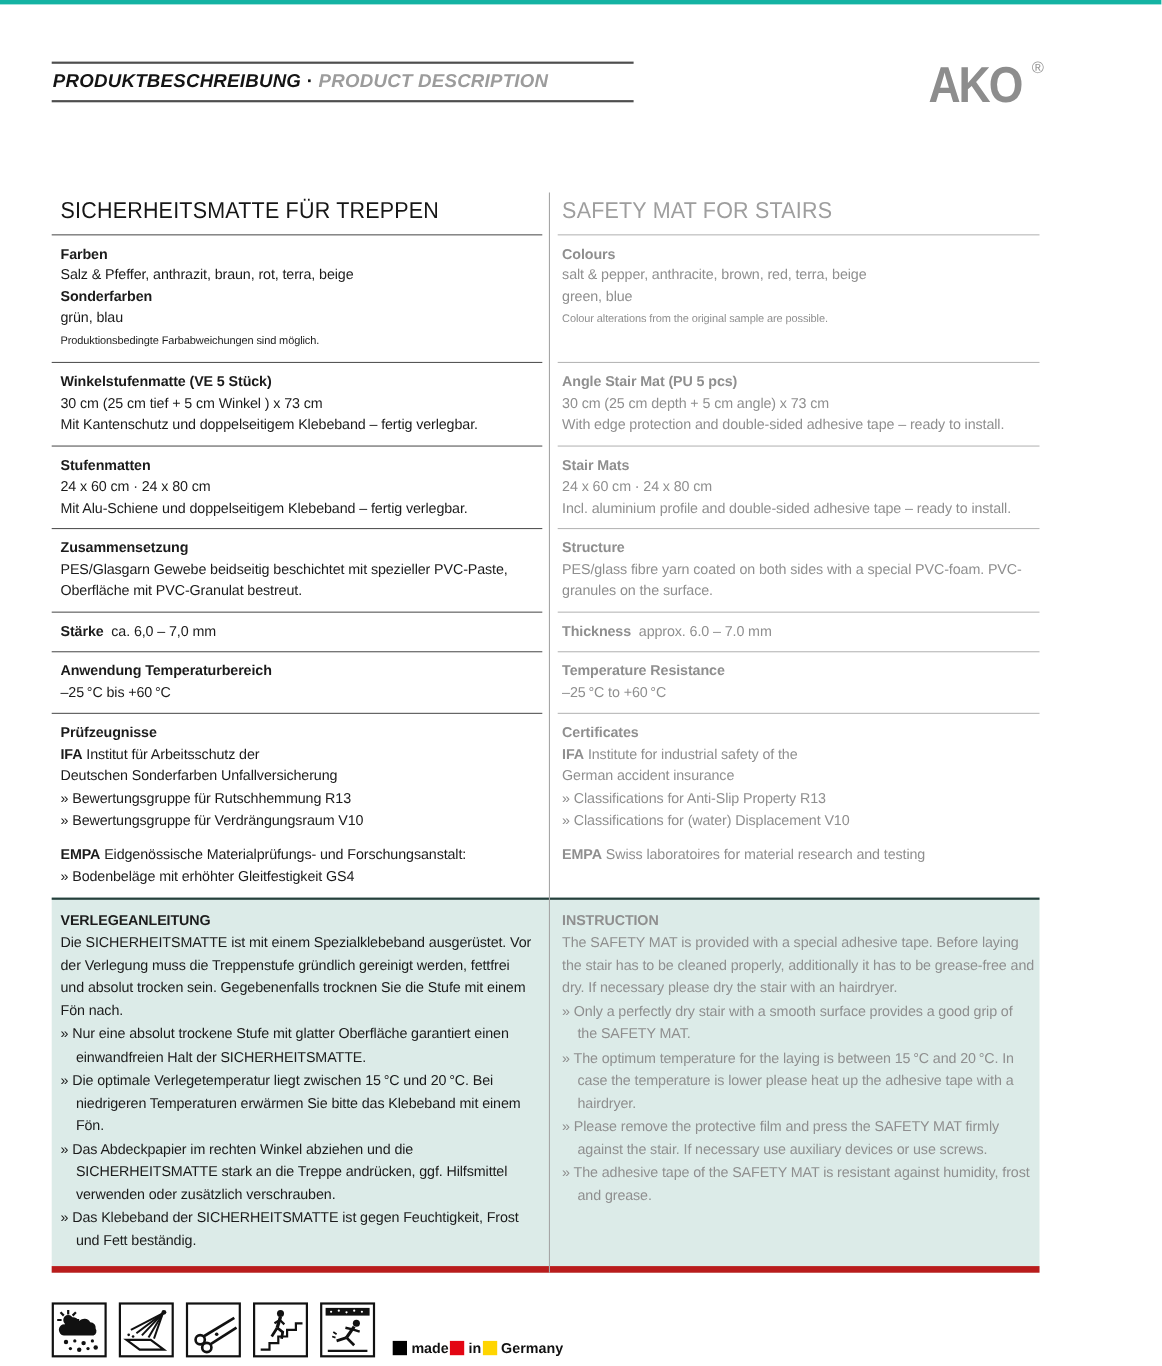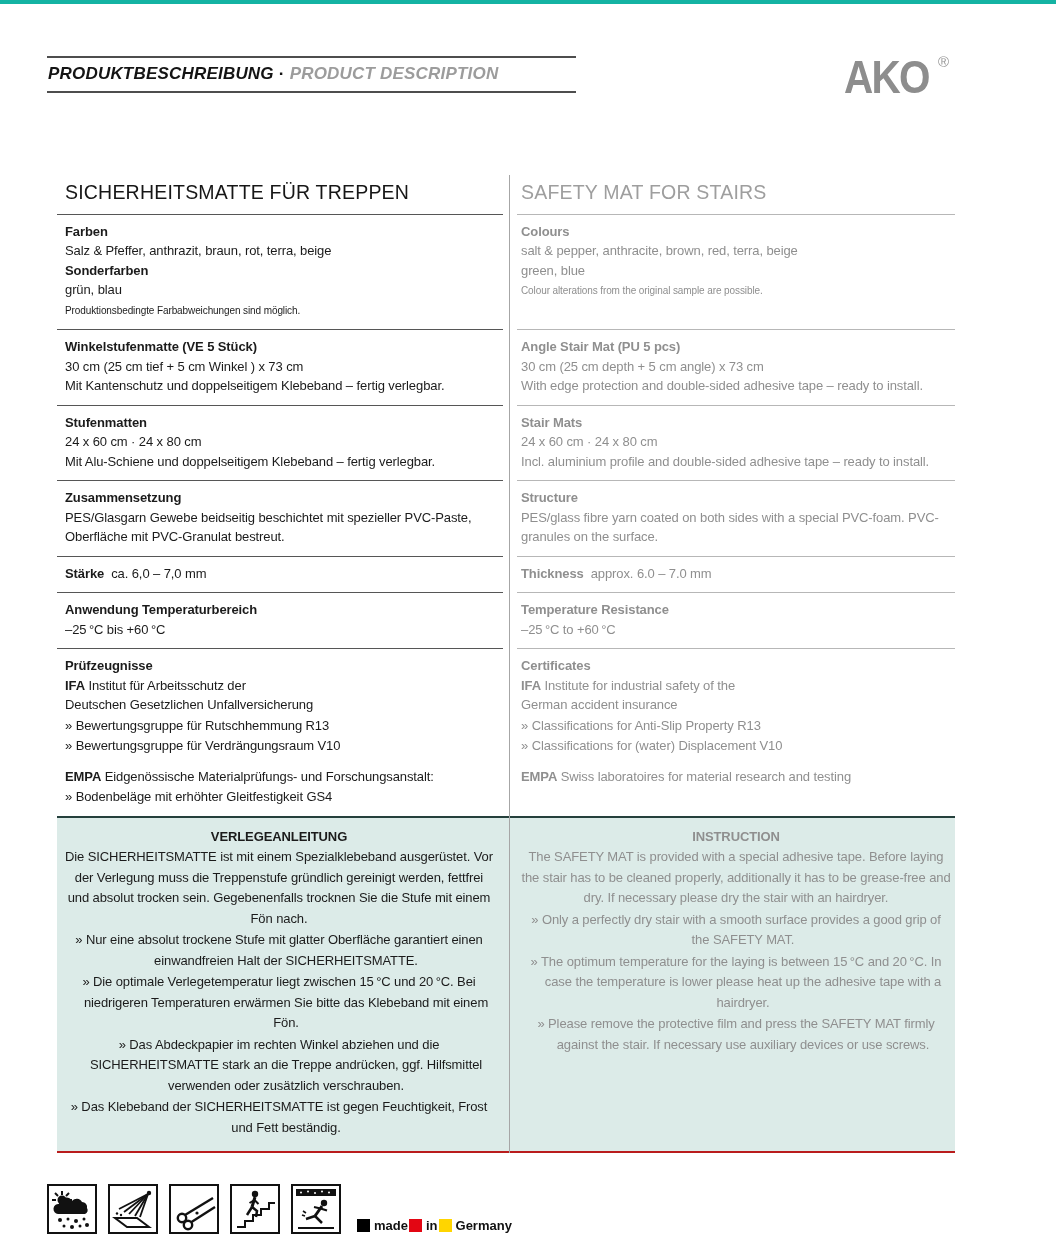--- a/index.html
+++ b/index.html
@@ -11,37 +11,37 @@
   .header{position:absolute;top:56px;left:47px;right:47px;display:flex;justify-content:space-between;align-items:flex-start;}
   .header-rule-box{width:528px;border-top:2px solid #4e4e4e;border-bottom:2px solid #4e4e4e;padding:6px 0 7px 1px;font-weight:bold;font-size:17px;letter-spacing:.2px;white-space:nowrap;}
   .hde{color:#141414;font-style:italic;}
   .hdot{color:#141414;margin:0 5px;}
   .hen{color:#9c9c9c;font-style:italic;}
   .logo-wrap{display:flex;align-items:flex-start;padding-right:60px;margin-top:2px;}
   .logo-text{display:inline-block;font-size:46px;font-weight:800;color:#8d8d8d;line-height:38px;letter-spacing:-2px;transform:scaleX(.88);transform-origin:left top;}
   .logo-reg{font-size:15px;color:#979797;margin-left:-2px;margin-top:-5px;}
 
   
-  .table{position:absolute;top:175px;left:57px;width:898px;}
+  .table{position:absolute;top:175px;left:47px;width:898px;}
   .vdiv{position:absolute;left:452px;top:0;bottom:0;width:1px;background:#a6a6a6;}
   .trow{display:flex;}
   .trow .cell{box-sizing:border-box;padding:10px 0 12px 8px;border-bottom:2px solid #4f4f4f;}
   .trow .d{width:446px;}
   .gapcol{width:14px;}
   .trow .e{flex:1;padding-left:4px;}
   .title-text{display:inline-block;font-size:21px;letter-spacing:.2px;transform:scaleX(.93);transform-origin:left center;white-space:nowrap;}
   .t-de{color:#161616;}
   .t-en{color:#9e9e9e;}
 
   .row{display:flex;}
   .cell{box-sizing:border-box;font-size:13px;line-height:19.5px;letter-spacing:-.1px;}
   .cell.d{width:446px;padding:7px 10px 9px 8px;color:#1b1b1b;border-bottom:1px solid #565656;}
   .cell.e{flex:1;padding:7px 0 9px 4px;color:#8f8f8f;border-bottom:1px solid #b7b7b7;}
   .row.prehl .cell{border-bottom:none;}
-  .row.highlight{background:#dcebe8;border-top:2px solid #25403c;border-bottom:2px solid #b91c1c;text-align:center;}
+  .row.highlight{background:#dcebe8;border-top:2px solid #25403c;border-bottom:6px solid #b91c1c;}
   .row.highlight .cell{border-bottom:none;line-height:20.5px;}
   .row.highlight .cell.d{padding:9px 10px 13px 8px;}
   .row.highlight .cell.e{padding:9px 4px 13px 4px;}
   .blk{margin:0;}
   .blk.gap{margin-top:11px;}
   .blk.bullet{padding-left:14px;text-indent:-14px;margin-top:1px;}
   .bold{font-weight:bold;}
   .small{font-size:10px;}
 
   
@@ -150,21 +150,21 @@
           <div class="gapcol"></div>
           <div class="cell e">
             <div class="blk"><span class="bold">Temperature Resistance</span></div>
             <div class="blk"><span>–25 °C to +60 °C</span></div>
           </div>
         </div>
         <div class="row prehl">
           <div class="cell d">
             <div class="blk"><span class="bold">Prüfzeugnisse</span></div>
             <div class="blk"><span class="bold">IFA</span><span> Institut für Arbeitsschutz der</span></div>
-            <div class="blk"><span>Deutschen Gesetzlichen Unfallversicherung</span></div>
+            <div class="blk"><span>Deutschen Sonderfarben Unfallversicherung</span></div>
             <div class="blk bullet"><span>» Bewertungsgruppe für Rutschhemmung R13</span></div>
             <div class="blk bullet"><span>» Bewertungsgruppe für Verdrängungsraum V10</span></div>
             <div class="blk gap"><span class="bold">EMPA</span><span> Eidgenössische Materialprüfungs- und Forschungsanstalt:</span></div>
             <div class="blk bullet"><span>» Bodenbeläge mit erhöhter Gleitfestigkeit GS4</span></div>
           </div>
           <div class="gapcol"></div>
           <div class="cell e">
             <div class="blk"><span class="bold">Certificates</span></div>
             <div class="blk"><span class="bold">IFA</span><span> Institute for industrial safety of the</span></div>
             <div class="blk"><span>German accident insurance</span></div>
@@ -182,20 +182,21 @@
             <div class="blk bullet"><span>» Das Abdeckpapier im rechten Winkel abziehen und die SICHERHEITSMATTE stark an die Treppe andrücken, ggf. Hilfs­mittel verwenden oder zusätzlich verschrauben.</span></div>
             <div class="blk bullet"><span>» Das Klebeband der SICHERHEITSMATTE ist gegen Feuchtigkeit, Frost und Fett beständig.</span></div>
           </div>
           <div class="gapcol"></div>
           <div class="cell e">
             <div class="blk"><span class="bold">INSTRUCTION</span></div>
             <div class="blk"><span>The SAFETY MAT is provided with a special adhesive tape. Before laying the stair has to be cleaned properly, additionally it has to be grease-free and dry. If necessary please dry the stair with an hairdryer.</span></div>
             <div class="blk bullet gap"><span>» Only a perfectly dry stair with a smooth surface provides a good grip of the SAFETY MAT.</span></div>
             <div class="blk bullet"><span>» The optimum temperature for the laying is between 15 °C and 20 °C. In case the temperature is lower please heat up the adhesive tape with a hairdryer.</span></div>
             <div class="blk bullet"><span>» Please remove the protective film and press the SAFETY MAT firmly against the stair. If necessary use auxiliary devices or use screws.</span></div>
+            <div class="blk bullet"><span>» The adhesive tape of the SAFETY MAT is resistant against humidity, frost and grease.</span></div>
           </div>
         </div>
       </div>
   </div>
 
   <div class="footer">
     <div class="picto">
       <svg width="44" height="44" viewBox="0 0 44 44">
         <g stroke="#111" stroke-width="2">
           <line x1="12" y1="8" x2="12" y2="4"></line>

